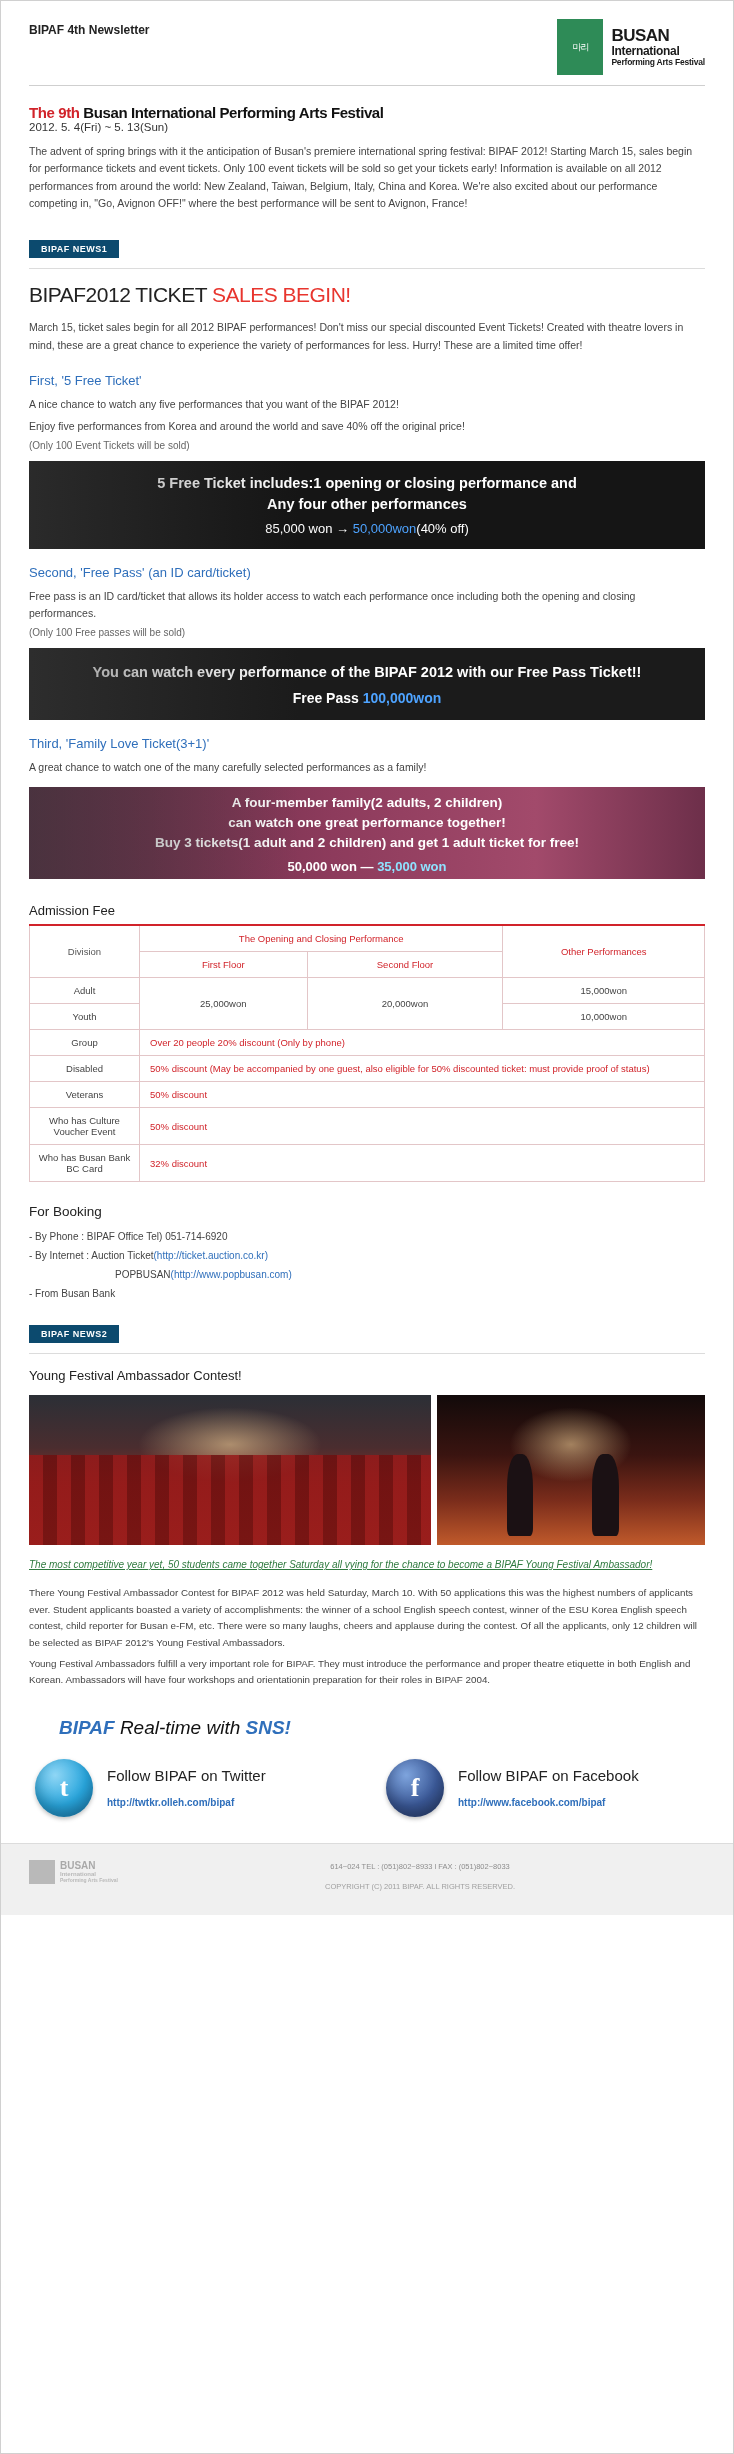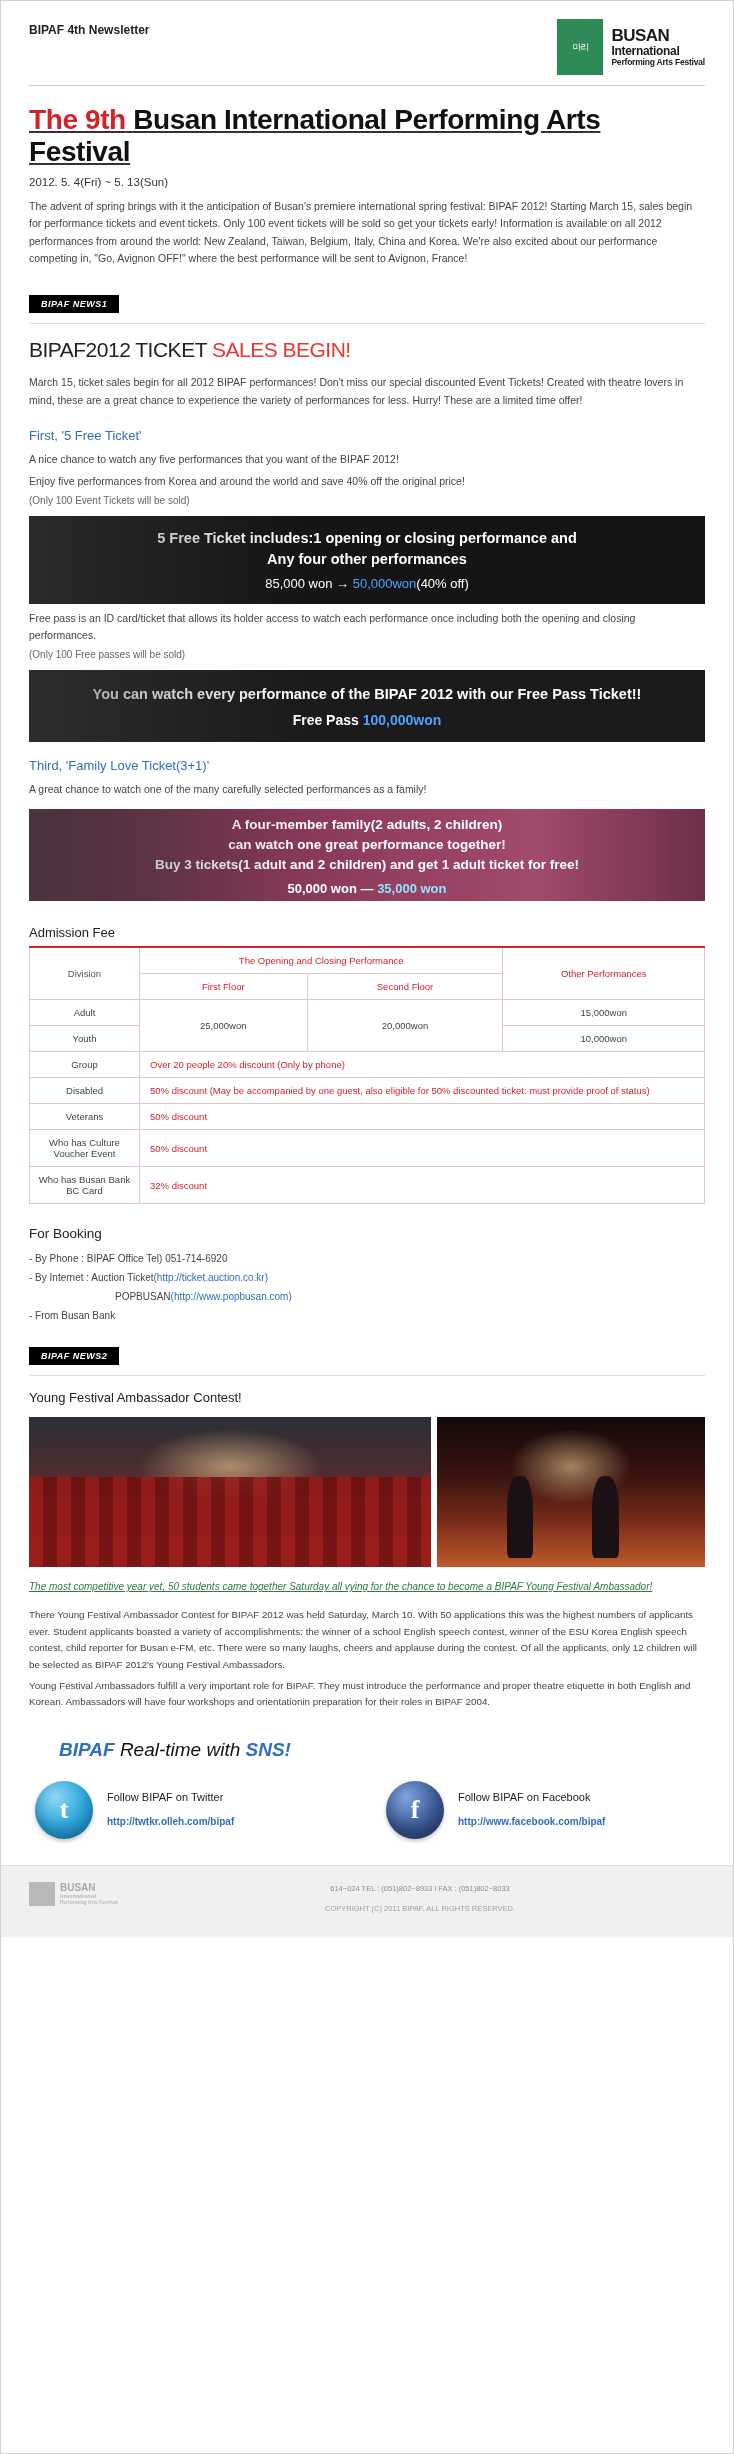--- a/index.html
+++ b/index.html
@@ -36,31 +36,31 @@
   }
   .logo-mark span { display:block; transform: rotate(0deg); letter-spacing:-1px; }
   .logo-text { line-height:1.05; }
   .logo-text .l1 { font-size:17px; font-weight:bold; color:#1a1a1a; letter-spacing:-0.5px;}
   .logo-text .l2 { font-size:12px; font-weight:bold; color:#1a1a1a; letter-spacing:-0.3px;}
   .logo-text .l3 { font-size:8.5px; font-weight:bold; color:#1a1a1a; letter-spacing:-0.2px;}
 
   .rule { height:1px; background:#cfcfcf; margin:4px 28px 0 28px; }
 
   
-  .festival-title { font-size: 28px; margin: 18px 0 8px 0; font-weight: bold; letter-spacing:-0.4px;text-decoration:underline;}
+  .festival-title { font-size: 15px; margin: 18px 0 0 0; font-weight: bold; letter-spacing:-0.4px;}
   .festival-title .red { color:#d1232a; }
   .festival-title .blk { color:#111; }
   .festival-dates { font-size: 11.5px; color:#333; margin-bottom:10px; }
   .intro-p { font-size: 10.5px; line-height: 1.65; color:#444; margin:0 0 6px 0; }
 
   
   .news-badge {
-    display:inline-block; background:#000000; color:#fff;
+    display:inline-block; background:#0c4a6e; color:#fff;
     font-size:9px; font-weight:bold; letter-spacing:0.5px;
-    padding:4px 12px; margin: 22px 0 10px 0; font-style: italic;
+    padding:4px 12px; margin: 22px 0 10px 0;
   }
   .hr-thin { height:1px; background:#dcdcdc; }
 
   .ticket-head { font-size:21px; margin:14px 0 12px 0; letter-spacing:-0.5px;}
   .ticket-head .dark { color:#222; }
   .ticket-head .red { color:#e8352e; }
   .lead { font-size:10.5px; line-height:1.7; color:#444; margin:0 0 18px 0;}
 
   .sec-title { font-size:13px; color:#2f6fbb; margin:16px 0 8px 0; }
   .sec-body { font-size:10.5px; line-height:1.7; color:#444; margin:0 0 4px 0;}
@@ -146,21 +146,21 @@
   .sns-item { display:flex; align-items:center; gap:14px; width:50%; }
   .sns-badge {
     width:58px; height:58px; border-radius:50%; flex:0 0 58px;
     display:flex; align-items:center; justify-content:center;
     color:#fff; font-weight:bold; font-size:26px;
     box-shadow: inset 0 -8px 14px rgba(0,0,0,.25), 0 2px 4px rgba(0,0,0,.25);
     font-family:"Liberation Serif", serif;
   }
   .sns-badge.tw { background: radial-gradient(circle at 35% 28%, #8fd6f5, #29a6dd 55%, #1b7fb5 100%); }
   .sns-badge.fb { background: radial-gradient(circle at 35% 28%, #7ea4dd, #3b5998 55%, #2a3f6e 100%); }
-  .sns-txt .t1 { font-size:11px; color:#222; margin-bottom:8px; }
+  .sns-txt .t1 { font-size:15px; color:#222; margin-bottom:8px; }
   .sns-txt .t2 { font-size:10px; color:#2f6fbb; font-weight:bold; }
 
   
   .footer {
     background:#f0f0f0; border-top:1px solid #dcdcdc;
     padding:16px 28px 20px 28px; display:flex; gap:14px; align-items:flex-start;
   }
   .footer-logo {
     width:92px; flex:0 0 92px; display:flex; align-items:center; gap:5px; opacity:.55;
   }
@@ -222,20 +222,21 @@
       <div class="pl1">5 Free Ticket includes:1 opening or closing performance and</div>
       <div class="pl2">Any four other performances</div>
       <div class="price">
         <span class="strike">85,000 won</span>
         <span>→</span>
         <span class="blue">50,000won</span><span>(40% off)</span>
       </div>
     </div>
 
     
+    <div class="sec-title">Second, 'Free Pass' (an ID card/ticket)</div>
     <p class="sec-body">Free pass is an ID card/ticket that allows its holder access to watch each performance once including both the opening and closing performances.</p>
     <p class="sec-note">(Only 100 Free passes will be sold)</p>
 
     <div class="promo dark2">
       <div class="shade"></div>
       <div class="pl1">You can watch every performance of the BIPAF 2012 with our Free Pass Ticket!!</div>
       <div class="free">
         <span>Free Pass</span>
         <span class="blue">100,000won</span>
       </div>

